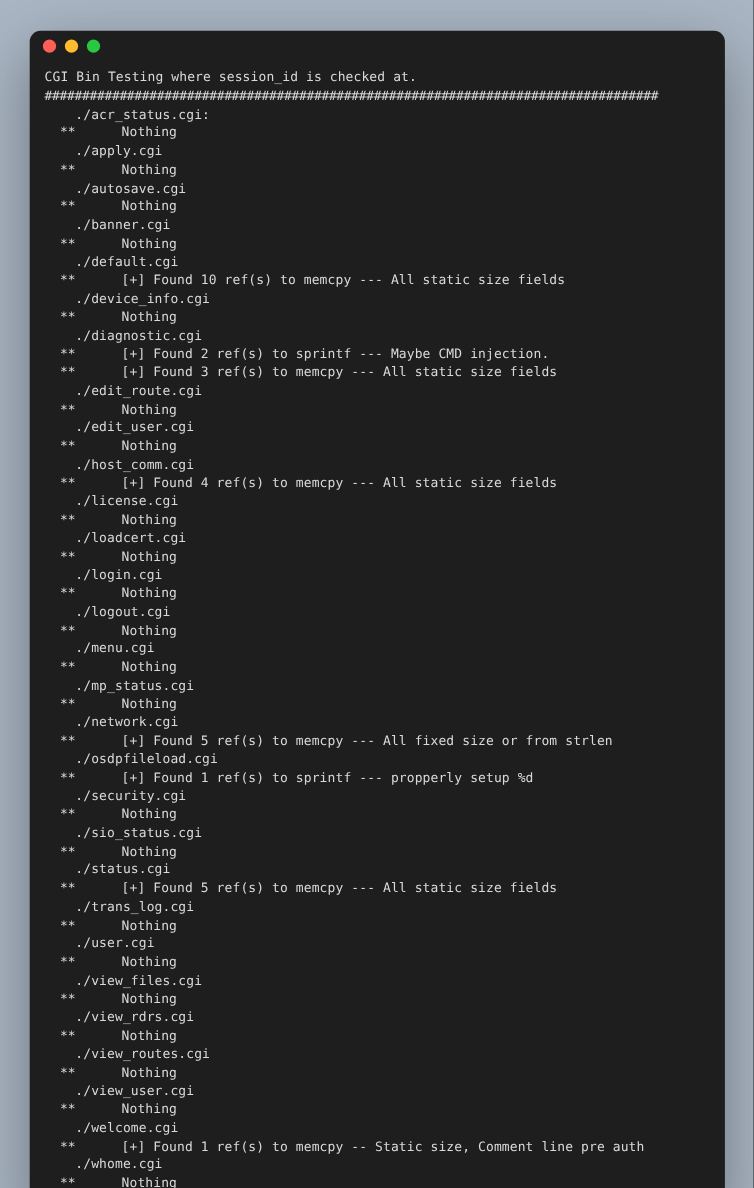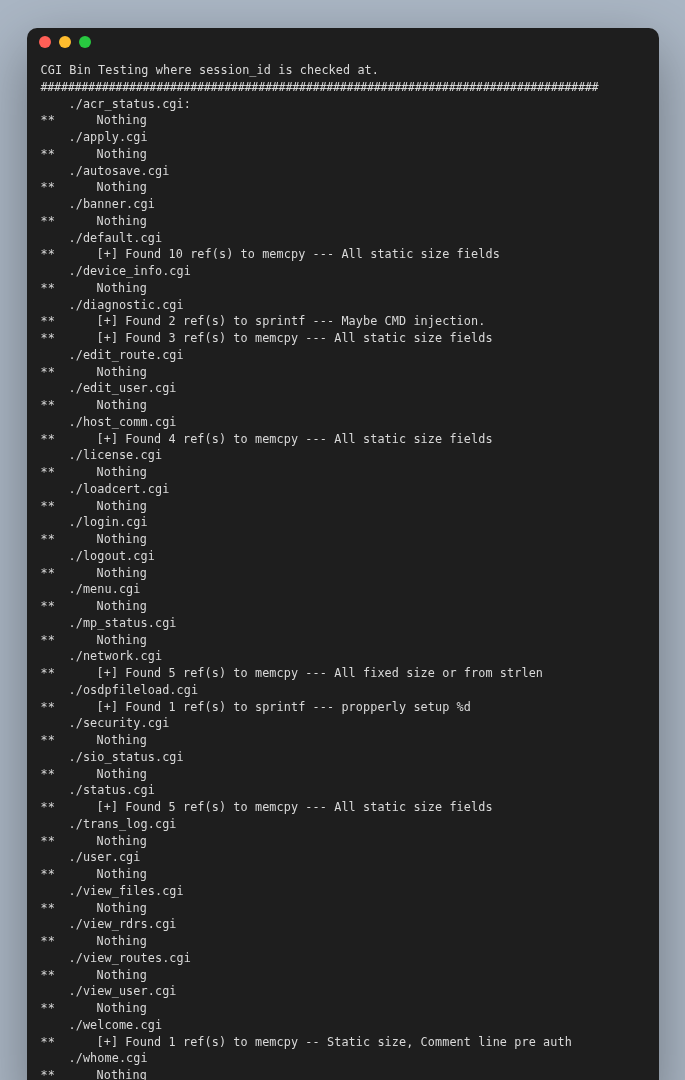--- a/index.html
+++ b/index.html
@@ -43,21 +43,21 @@
       color: #d9d9d9;
       font-size: 11.8px;
       line-height: 1.42;
       letter-spacing: 0.1px;
       white-space: pre;
     }
     .header-line { color: #d9d9d9; }
     .separator { color: #d9d9d9; letter-spacing: -0.3px; }
     .entry-line { display: block; }
     .file-path { padding-left: 28px; display: inline-block; }
-    .result-line { display: block; }
+    .result-line { display: block; margin-left: 14px; }
     .stars { display: inline-block; width: 56px; }
     .result-text { }
   </style>
 </head>
 <body>
 
 <div class="terminal-window">
   <div class="titlebar">
     <div class="traffic-light traffic-red"></div>
     <div class="traffic-light traffic-yellow"></div>

